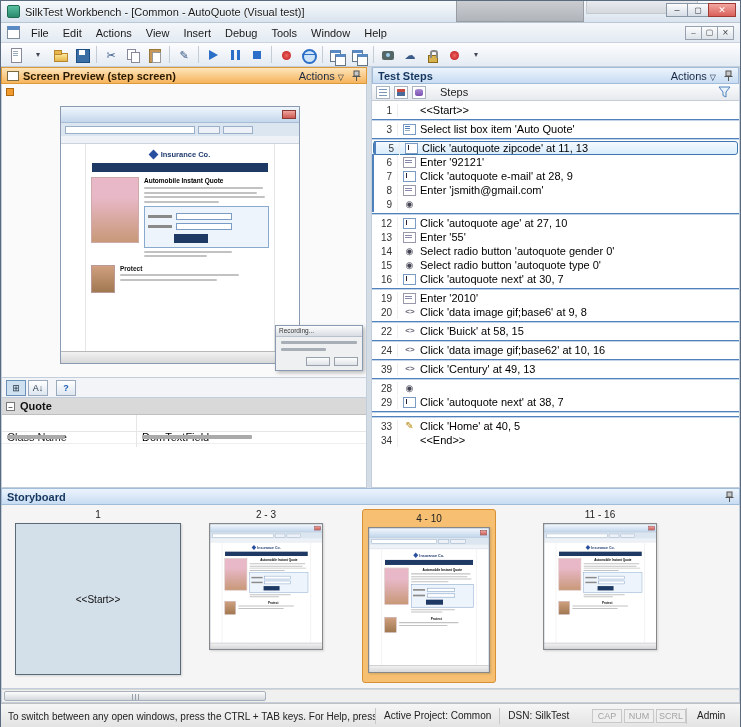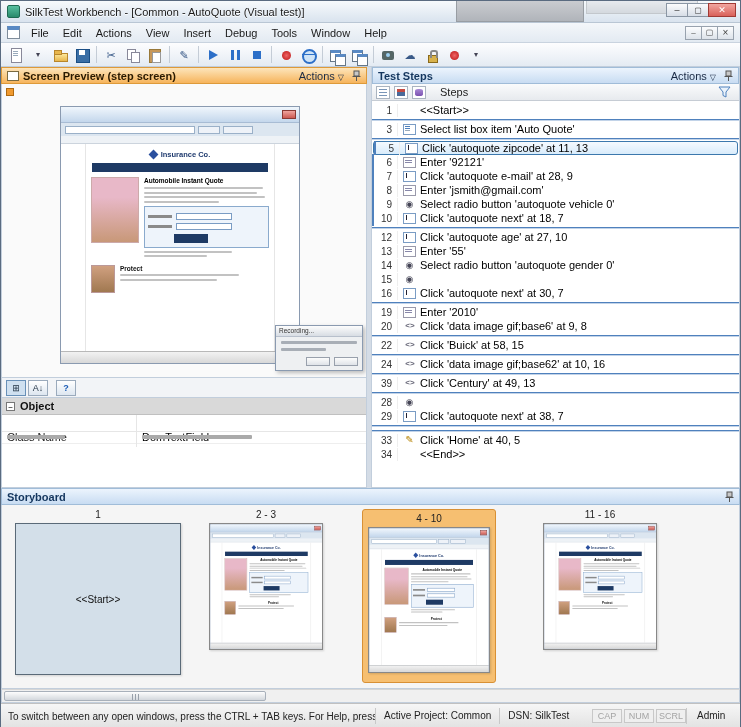--- a/index.html
+++ b/index.html
@@ -394,21 +394,21 @@
         <span class="pt-btn">
             <span>A↓</span>
           </span>
         <span class="pt-btn help">
             <span>?</span>
           </span>
       </div>
       <div class="props-grid">
         <div class="pg-cat">
           <span class="pg-exp"></span>
-          <span>Object</span>
+          <span>Quote</span>
         </div>
         <div>
             <div class="pg-row">
               <div class="pg-name">Class Name</div>
               <div class="pg-val">DomTextField</div>
             </div>
           </div>
         <div class="pg-partial">
           <span class="b1"></span>
             <span class="b2"></span>
@@ -473,46 +473,41 @@
             <span class="step-text">Click 'autoquote e-mail' at 28, 9</span>
           </div>
           <div class="step-row grp">
             <span class="step-num">8</span>
             <span class="si si-enter"></span>
             <span class="step-text">Enter 'jsmith@gmail.com'</span>
           </div>
           <div class="step-row grp">
             <span class="step-num">9</span>
             <span class="si si-radio">◉</span>
-            <span class="step-text">Select radio button 'autoquote vehicle 0'</span>
-          </div>
-          <div class="step-row grp">
-            <span class="step-num">10</span>
-            <span class="si si-click"></span>
-            <span class="step-text">Click 'autoquote next' at 18, 7</span>
           </div>
           <div class="step-sep"></div>
           <div class="step-row">
             <span class="step-num">12</span>
             <span class="si si-click"></span>
             <span class="step-text">Click 'autoquote age' at 27, 10</span>
           </div>
           <div class="step-row">
             <span class="step-num">13</span>
             <span class="si si-enter"></span>
             <span class="step-text">Enter '55'</span>
           </div>
           <div class="step-row">
             <span class="step-num">14</span>
             <span class="si si-radio">◉</span>
             <span class="step-text">Select radio button 'autoquote gender 0'</span>
           </div>
           <div class="step-row">
             <span class="step-num">15</span>
             <span class="si si-radio">◉</span>
+            <span class="step-text">Select radio button 'autoquote type 0'</span>
           </div>
           <div class="step-row">
             <span class="step-num">16</span>
             <span class="si si-click"></span>
             <span class="step-text">Click 'autoquote next' at 30, 7</span>
           </div>
           <div class="step-sep"></div>
           <div class="step-row">
             <span class="step-num">19</span>
             <span class="si si-enter"></span>

